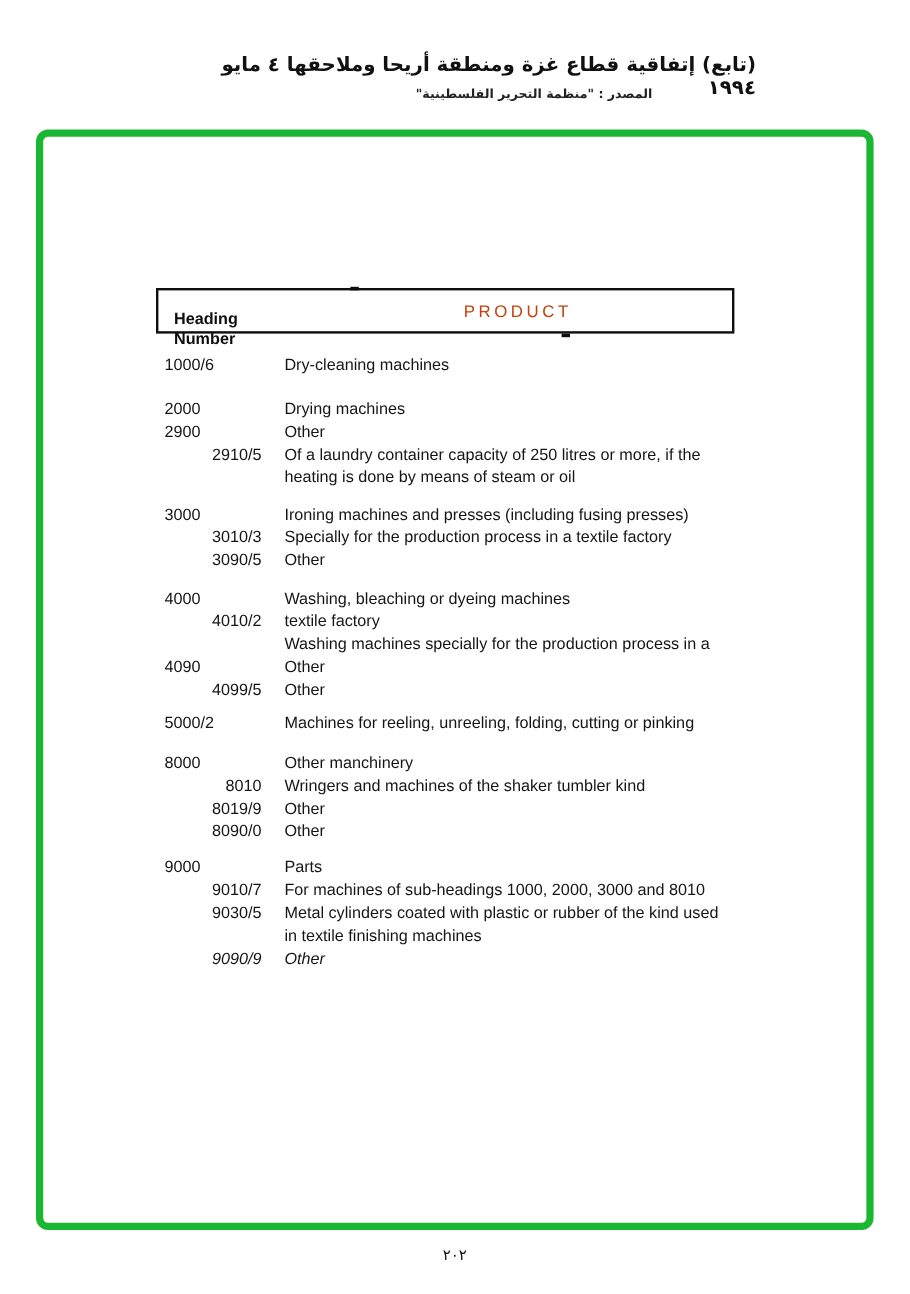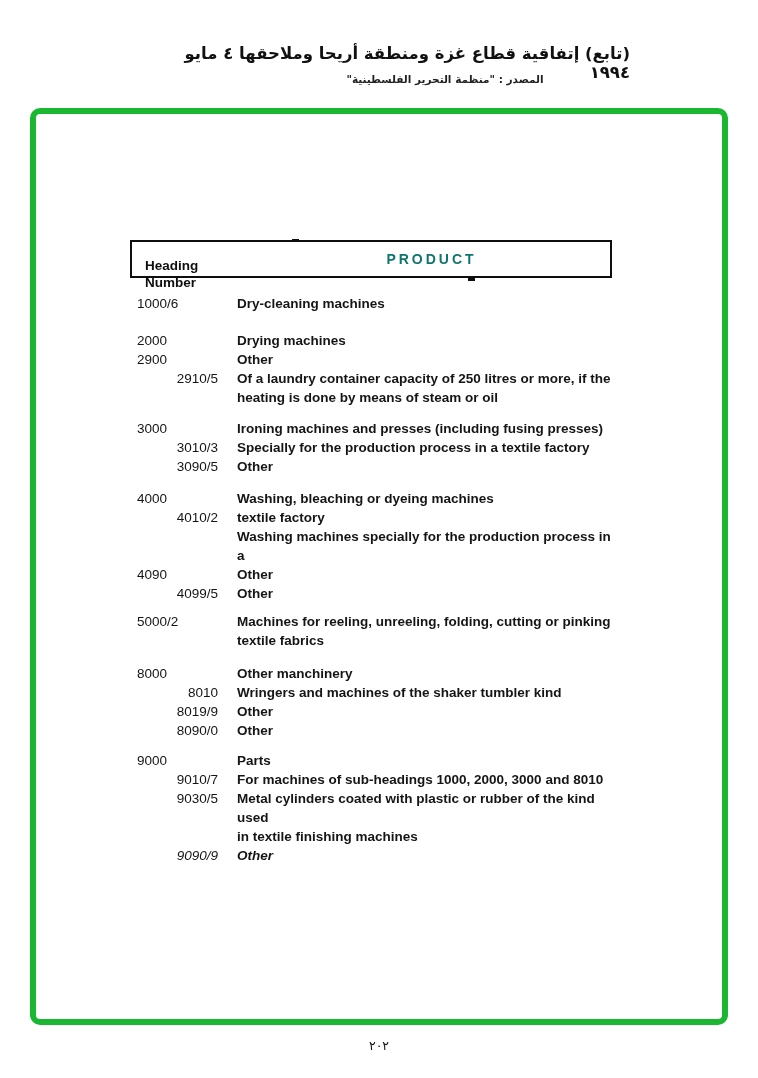--- a/index.html
+++ b/index.html
@@ -32,21 +32,21 @@
   .thead-box {
     position:absolute; left:130px; top:240px; width:482px; height:38px;
     border:2.5px solid #0e0e0e; background:#ffffff;
   }
   .thead-heading {
     position:absolute; left:13px; top:1px;
     font-weight:bold; font-size:13.5px; line-height:16.5px; color:#0e0e0e;margin-top:15px;
   }
   .thead-product {
     position:absolute; left:123px; right:2px; top:9px;
-    text-align:center; font-weight:bold; font-size:14px; letter-spacing:3px; color:#0f766e;
+    text-align:center; font-weight:normal; font-size:14px; letter-spacing:3px; color:#c2410c;
   }
   
   .notch { position:absolute; width:7px; height:3px; background:#0e0e0e; }
   .notch.n1 { left:160px; top:-3px; }
   .notch.n2 { left:336px; top:36px; }
 
   
   .tbody {
     position:absolute; left:137px; top:294px; width:480px;
     font-size:13.5px; line-height:19px; color:#151515;
@@ -55,21 +55,21 @@
   .group:nth-of-type(2) { margin-top:18px; }
   .group:nth-of-type(3) { margin-top:12px; }
   .group:nth-of-type(4) { margin-top:13px; }
   .group:nth-of-type(5) { margin-top:9px; }
   .group:nth-of-type(6) { margin-top:14px; }
   .group:nth-of-type(7) { margin-top:11px; }
   .row { display:flex; align-items:flex-start; }
   .code { width:81px; flex:0 0 81px; white-space:nowrap; }
   .code.lvl0 { text-align:left; }
   .code.lvl1 { text-align:right; }
-  .desc { margin-left:19px;font-weight:bold; }
+  .desc { margin-left:19px; }
   .row.italic { font-style:italic; }
 
   
   .page-number {
     position:absolute; left:0; top:1038px; width:758px;
     text-align:center; font-weight:normal; font-size:12.5px; color:#111;
   }
 </style>
 </head>
 <body>
@@ -165,21 +165,20 @@
         <div class="desc">
           <div>Other</div>
         </div>
       </div>
     </div>
     <div class="group">
       <div class="row">
         <div class="code lvl0">5000/2</div>
         <div class="desc">
           <div>Machines for reeling, unreeling, folding, cutting or pinking</div>
-          <div>textile fabrics</div>
         </div>
       </div>
     </div>
     <div class="group">
       <div class="row">
         <div class="code lvl0">8000</div>
         <div class="desc">
           <div>Other manchinery</div>
         </div>
       </div>

